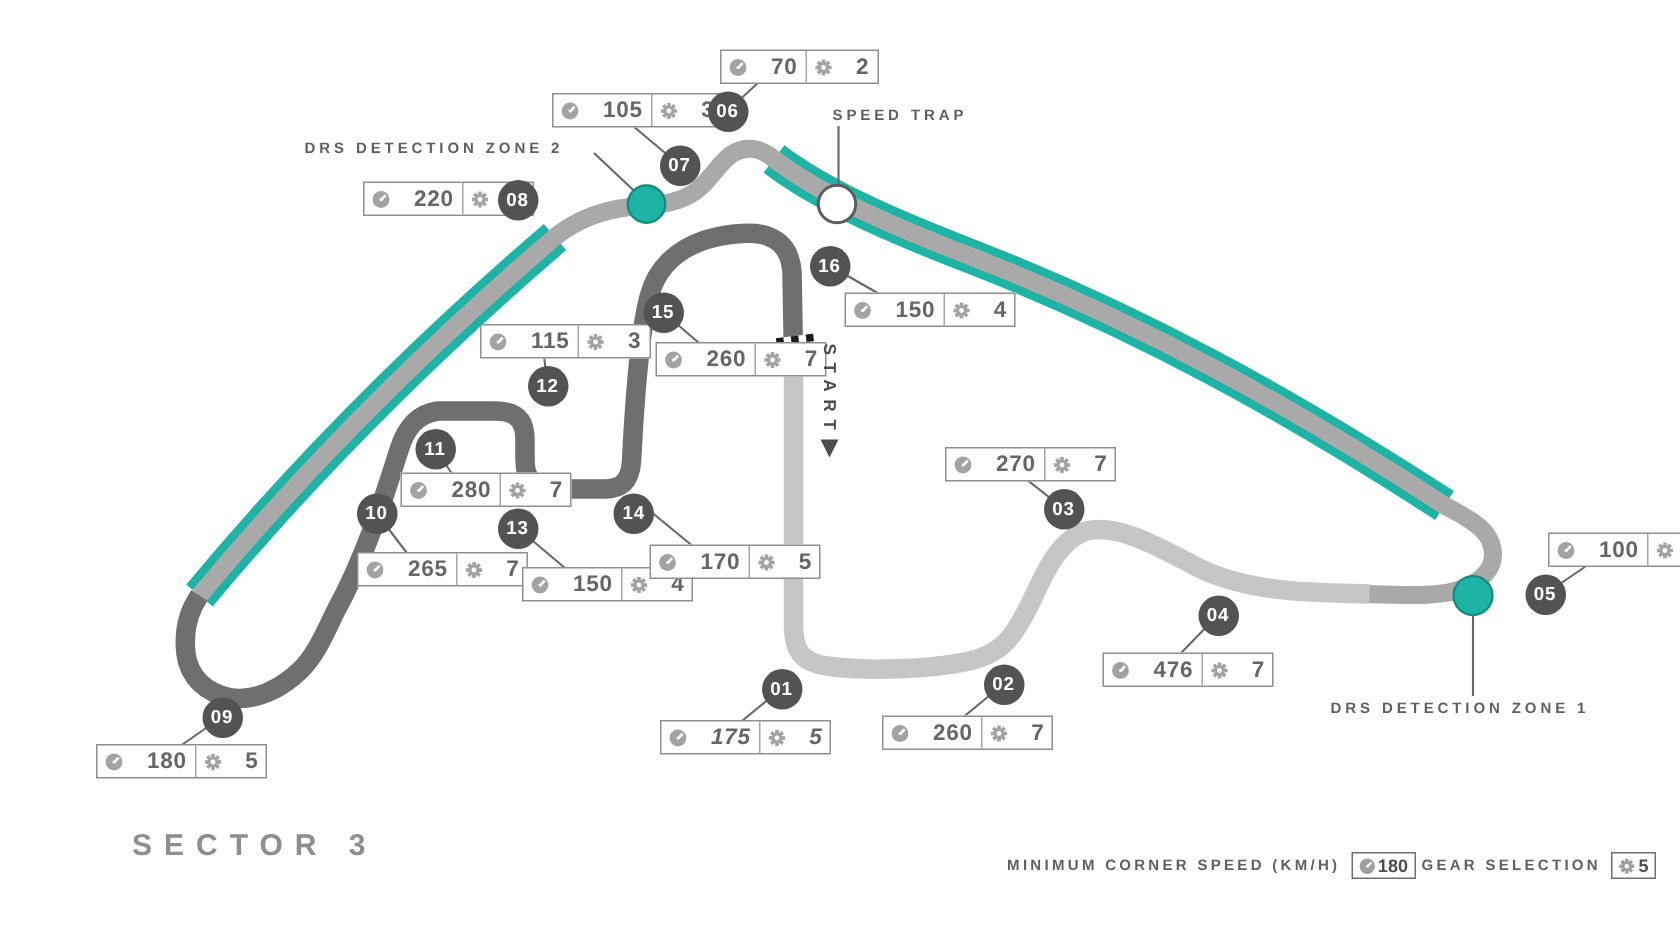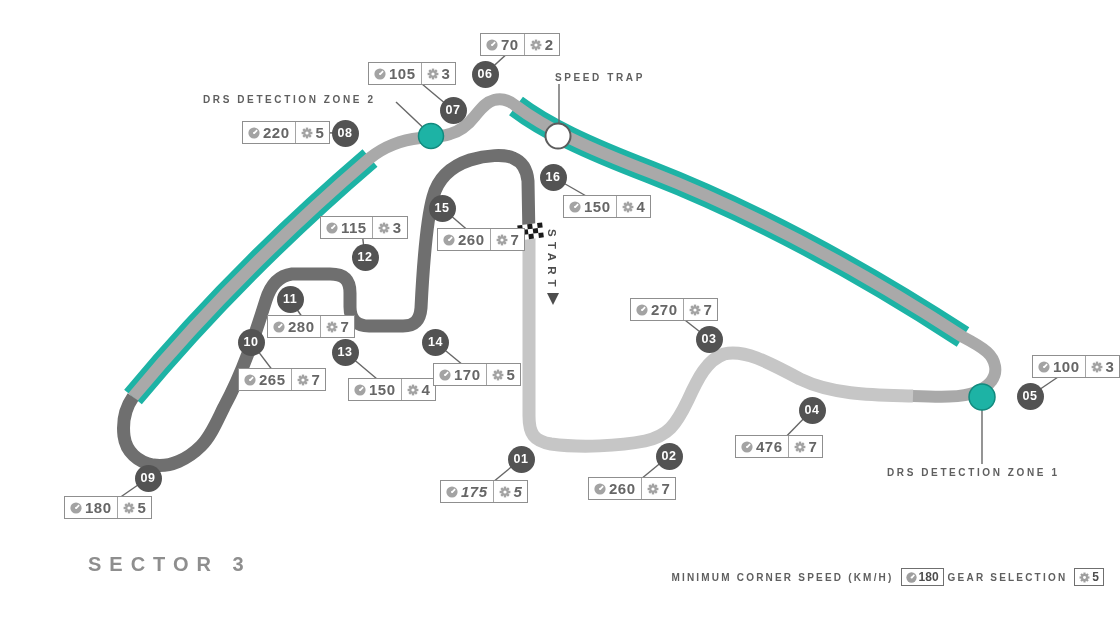--- a/index.html
+++ b/index.html
@@ -5,21 +5,21 @@
   html,body{margin:0;padding:0;background:#ffffff;}
   #stage{position:relative;width:1120px;height:630px;background:#fff;overflow:hidden;
          font-family:"Liberation Sans",sans-serif;}
   #track-layer{position:absolute;left:0;top:0;width:1120px;height:630px;}
 
   .corner-circle{position:absolute;width:27px;height:27px;border-radius:50%;background:#535353;
     color:#fff;font-size:12.5px;font-weight:bold;letter-spacing:.5px;
     display:flex;align-items:center;justify-content:center;z-index:5;}
   .corner-box{position:absolute;height:23px;background:#fff;border:1.5px solid #8f8f8f;
     box-sizing:border-box;display:inline-flex;align-items:stretch;z-index:4;}
-  .corner-box .cell{display:flex;align-items:center;gap:3px;padding:0 5px;}
+  .corner-box .cell{display:flex;align-items:center;gap:16px;padding:0 5px;}
   .corner-box .cell + .cell{border-left:1.5px solid #a5a5a5;}
   .corner-box .val{font-size:15px;font-weight:bold;color:#666;letter-spacing:.5px;}
   .ico{display:block;}
 
   .smallcaps{position:absolute;font-size:10px;font-weight:bold;color:#5f5f5f;
     letter-spacing:2.6px;white-space:nowrap;z-index:6;}
   .sector{position:absolute;font-size:20px;font-weight:bold;letter-spacing:8px;white-space:nowrap;z-index:2;}
   .sector-1{left:711px;top:509px;color:#b7b7b7;}
   .sector-2{left:741px;top:138px;color:#9c9c9c;}
   .sector-3{left:88px;top:553px;color:#8e8e8e;}
@@ -475,21 +475,21 @@
             <line x1="0.6" y1="6" x2="11.4" y2="6"></line>
             <line x1="2.2" y1="2.2" x2="9.8" y2="9.8"></line>
             <line x1="9.8" y1="2.2" x2="2.2" y2="9.8"></line>
           </g>
           <circle cx="6" cy="6" r="3.7" fill="#a3a3a3"></circle>
           <circle cx="6" cy="6" r="1.6" fill="#fff"></circle>
         </svg>
         <span class="val">4</span>
       </span>
     </div>
-    <div class="corner-circle" style="left: 422px; top: 328.5px;">
+    <div class="corner-circle" style="left: 409px; top: 328.5px;">
       <span>14</span>
     </div>
     <div class="corner-box" style="left: 433px; top: 363px;">
       <span class="cell">
         <svg class="ico" width="12" height="12" viewBox="0 0 12 12">
           <circle cx="6" cy="6" r="5.6" fill="#a3a3a3"></circle>
           <line x1="6" y1="6.4" x2="9.1" y2="3.1" stroke="#fff" stroke-width="1.7"></line>
           <circle cx="6" cy="6" r="1" fill="#fff"></circle>
         </svg>
         <span class="val">170</span>

